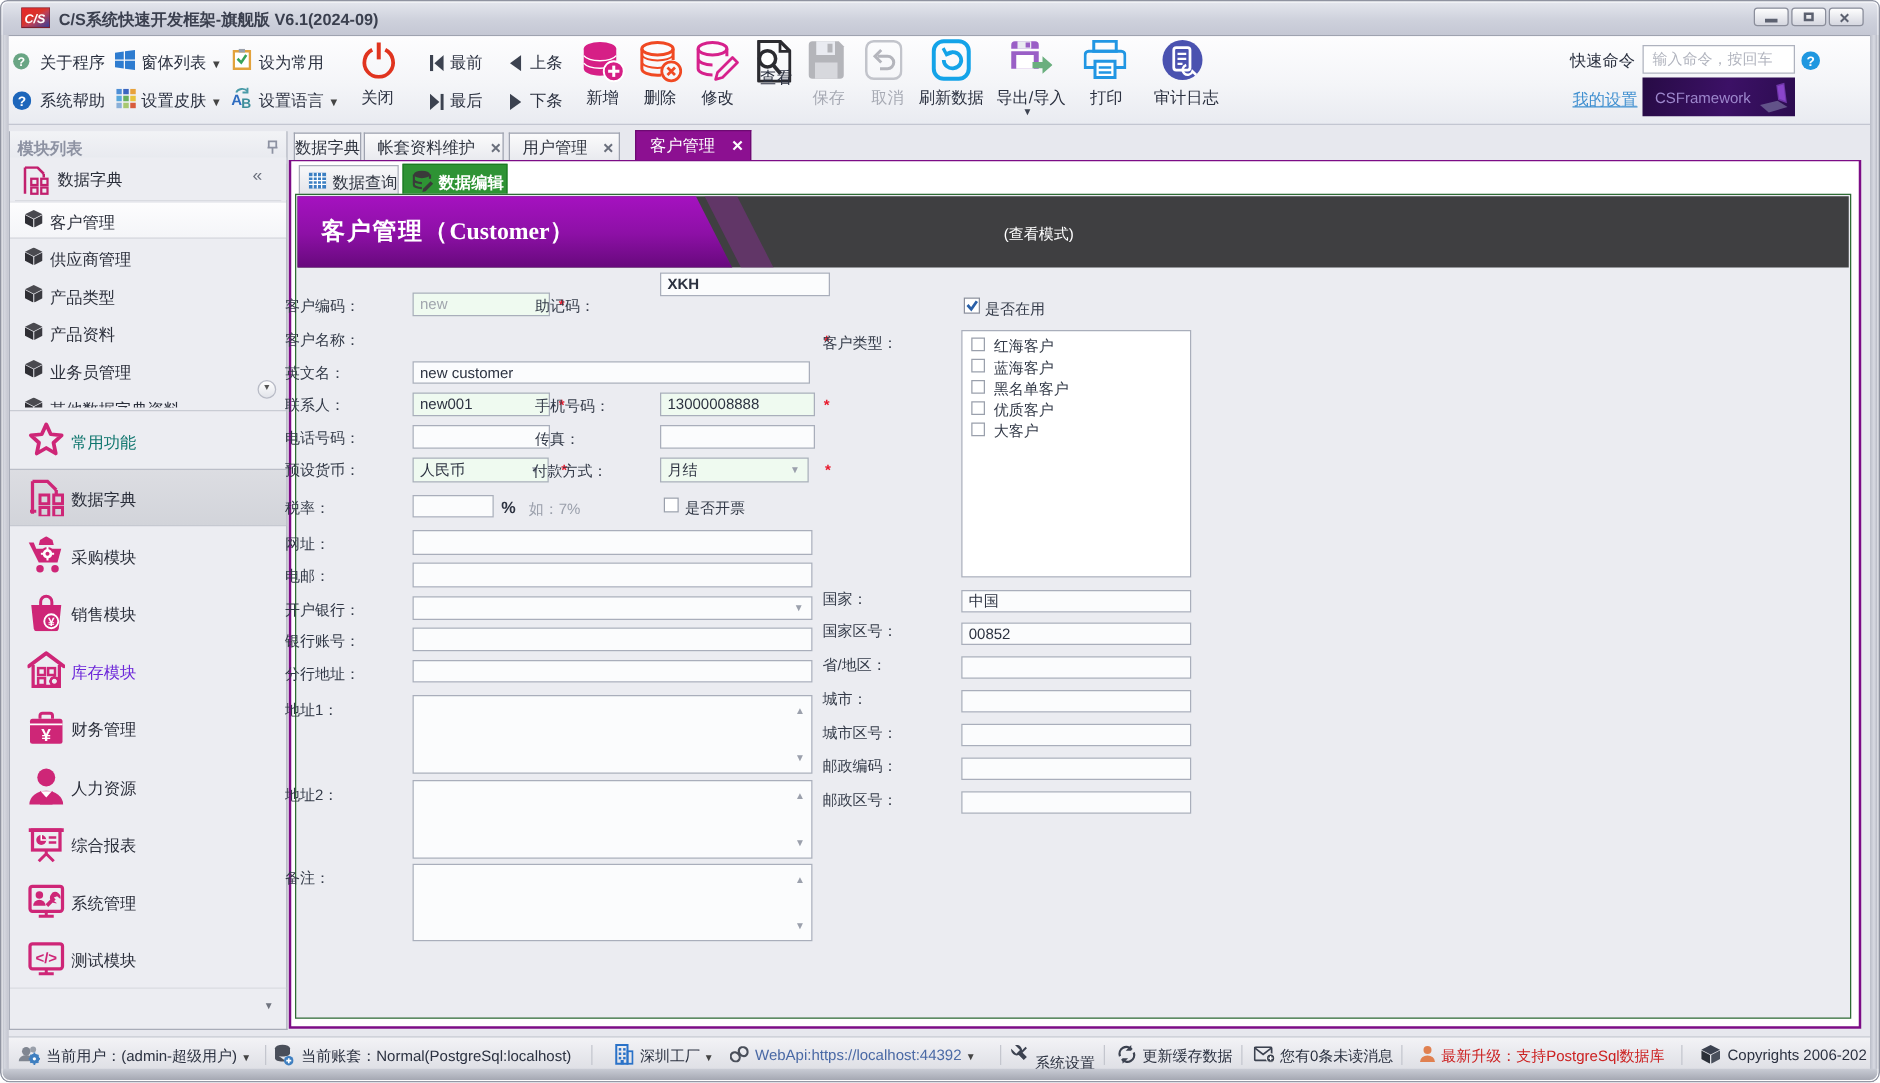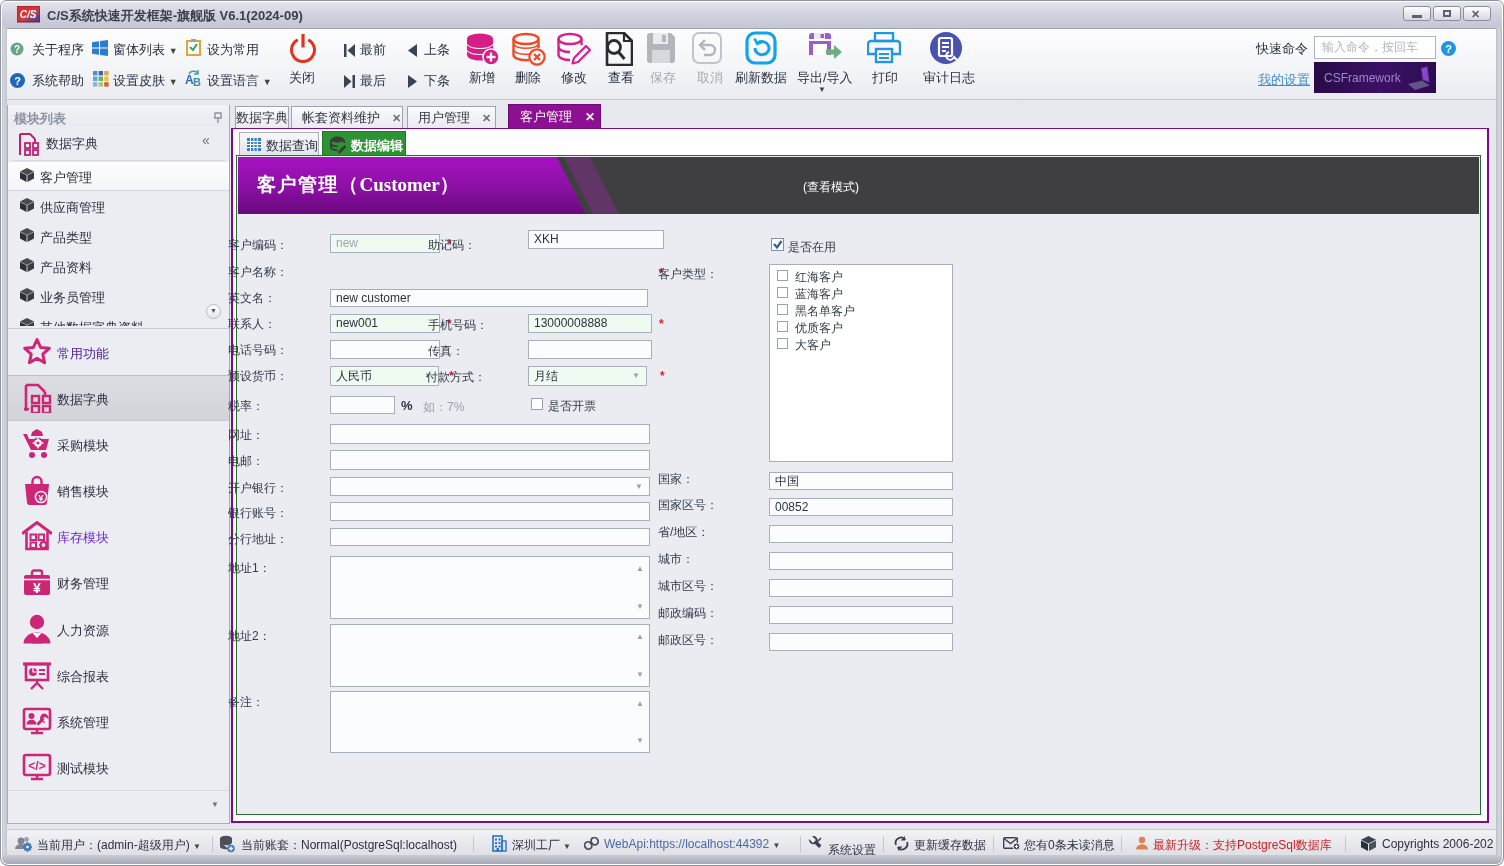--- a/index.html
+++ b/index.html
@@ -139,21 +139,21 @@
         <path d="M2.5 8 v8 c0 2.8 5.2 5 11.5 5 M2.5 16 v8 c0 2.8 5.2 5 11.5 5 M25.5 8 v6" fill="none" stroke="#d6218c" stroke-width="2.4"></path>
         <path d="M30 15 l4 4 -12 12 -5.5 1.5 L18 27 Z" fill="none" stroke="#d6218c" stroke-width="2.2" stroke-linejoin="round"></path>
       </svg>
  <div class="ab tt" style="left:560px;top:40px;font-size:13px;">修改</div>
  <svg class="ab" style="left:602px;top:3px" width="30" height="34" viewBox="0 0 30 34">
         <path d="M4 1 h17 l8 8 v24 h-25 Z" fill="none" stroke="#2b2b30" stroke-width="2.6" stroke-linejoin="round"></path>
         <path d="M21 1 v8 h8" fill="none" stroke="#2b2b30" stroke-width="2.2"></path>
         <circle cx="11" cy="15" r="6.5" fill="#fff" stroke="#2b2b30" stroke-width="2.8"></circle>
         <path d="M15.5 20 l6 7" stroke="#2b2b30" stroke-width="3"></path>
       </svg>
- <div class="ab tt" style="left:607px;top:40px;font-size:13px;text-align:center;">查看</div>
+ <div class="ab tt" style="left:607px;top:24px;font-size:13px;text-align:center;">查看</div>
  <svg class="ab" style="left:644px;top:2px" width="32" height="34" viewBox="0 0 32 34">
         <path d="M2 5 a3 3 0 0 1 3-3 h21 l4 4 v23 a3 3 0 0 1 -3 3 h-22 a3 3 0 0 1 -3 -3 Z" fill="#b4b5ba"></path>
         <rect x="8" y="2" width="15" height="11" fill="#e9ebf1"></rect>
         <rect x="17" y="4" width="4" height="7" fill="#b4b5ba"></rect>
         <rect x="7" y="19" width="18" height="13" fill="#d7d8dd"></rect>
       </svg>
  <div class="ab tt" style="left:649px;top:40px;font-size:13px;color:#a7aab4;">保存</div>
  <svg class="ab" style="left:691px;top:3px" width="30" height="32" viewBox="0 0 30 32">
         <rect x="1" y="1" width="28" height="30" rx="6" fill="none" stroke="#c2c4cb" stroke-width="2"></rect>
         <path d="M10 13 h8 a5 5 0 0 1 0 10 h-6" fill="none" stroke="#b4b5bc" stroke-width="2.4"></path>
@@ -273,21 +273,21 @@
 
  <div class="ab" style="left:198px;top:199px;width:15px;height:15px;border-radius:50%;background:linear-gradient(#fff,#e2e4ea);border:1px solid #b8bbc6;">
         <div class="ab" style="left:3px;top:2px;font-size:7px;color:#555;">▼</div>
       </div>
 
  <div class="ab" style="left:0;top:223px;width:221px;height:1px;background:#c9ccd4;"></div>
  <div class="ab" id="moditems" style="left:0;top:224px;width:221px;height:461px;">
   <svg class="ab" style="left:14px;top:8px" width="30" height="30" viewBox="0 0 30 30">
           <path d="M15 2.5 L18.6 10.4 L27.3 11.3 L20.8 17.2 L22.6 25.8 L15 21.4 L7.4 25.8 L9.2 17.2 L2.7 11.3 L11.4 10.4 Z" fill="none" stroke="#ce2677" stroke-width="3" stroke-linejoin="round"></path>
         </svg>
-  <div class="ab" style="left:49px;top:16px;font-size:13px;color:#4c1d95;">常用功能</div>
+  <div class="ab" style="left:49px;top:16px;font-size:13px;color:#0f766e;">常用功能</div>
   <div class="ab" style="left:0;top:46px;width:221px;height:46px;background:linear-gradient(#dcdde2,#d2d4da);border-top:1px solid #bbbec8;border-bottom:1px solid #c6c9d1;"></div>
   <svg class="ab" style="left:14px;top:54px" width="30" height="30" viewBox="0 0 30 30">
           <path d="M4 2 h12 l7 7 M4 2 v26" stroke="#ce2677" stroke-width="2.6" fill="none"></path>
           <path d="M23 9 v4" stroke="#ce2677" stroke-width="2.6"></path>
           <rect x="10" y="13" width="7" height="7" fill="none" stroke="#ce2677" stroke-width="2.4"></rect>
           <rect x="21" y="13" width="7" height="7" fill="none" stroke="#ce2677" stroke-width="2.4"></rect>
           <rect x="10" y="23" width="7" height="7" fill="none" stroke="#ce2677" stroke-width="2.4"></rect>
           <rect x="21" y="23" width="7" height="7" fill="none" stroke="#ce2677" stroke-width="2.4"></rect>
           <path d="M2 26 h5" stroke="#ce2677" stroke-width="2.4"></path>
         </svg>
@@ -419,21 +419,21 @@
    <div class="lb" style="left:-9px;top:239px;width:90px;">电邮：</div>
    <div class="lb" style="left:-9px;top:266px;width:90px;">开户银行：</div>
    <div class="lb" style="left:-9px;top:291px;width:90px;">银行账号：</div>
    <div class="lb" style="left:-9px;top:317px;width:90px;">分行地址：</div>
    <div class="lb" style="left:-9px;top:346px;width:90px;">地址1：</div>
    <div class="lb" style="left:-9px;top:414px;width:90px;">地址2：</div>
    <div class="lb" style="left:-9px;top:480px;width:90px;">备注：</div>
    <div class="inp grn" style="left:93px;top:20px;width:110px;height:19px;line-height:17px;color:#a0a5ad;">new</div>
    <div class="star" style="left:210px;top:23px;">*</div>
    <div class="lb" style="left:191px;top:23px;width:90px;">助记码：</div>
-   <div class="inp" style="left:291px;top:16px;width:136px;height:19px;line-height:17px;">XKH</div>
+   <div class="inp" style="left:291px;top:4px;width:136px;height:19px;line-height:17px;font-weight:bold;">XKH</div>
    <div class="star" style="left:422px;top:52px;">*</div>
    <div class="inp" style="left:93px;top:75px;width:318px;height:18px;line-height:16px;">new customer</div>
    <div class="inp grn" style="left:93px;top:100px;width:110px;height:19px;line-height:17px;">new001</div>
    <div class="star" style="left:210px;top:103px;">*</div>
    <div class="lb" style="left:191px;top:103px;width:90px;">手机号码：</div>
    <div class="inp grn" style="left:291px;top:100px;width:124px;height:19px;line-height:17px;">13000008888</div>
    <div class="star" style="left:422px;top:103px;">*</div>
    <div class="inp" style="left:93px;top:126px;width:110px;height:19px;line-height:17px;"></div>
    <div class="lb" style="left:191px;top:129px;width:90px;">传真：</div>
    <div class="inp" style="left:291px;top:126px;width:124px;height:19px;line-height:17px;"></div>

